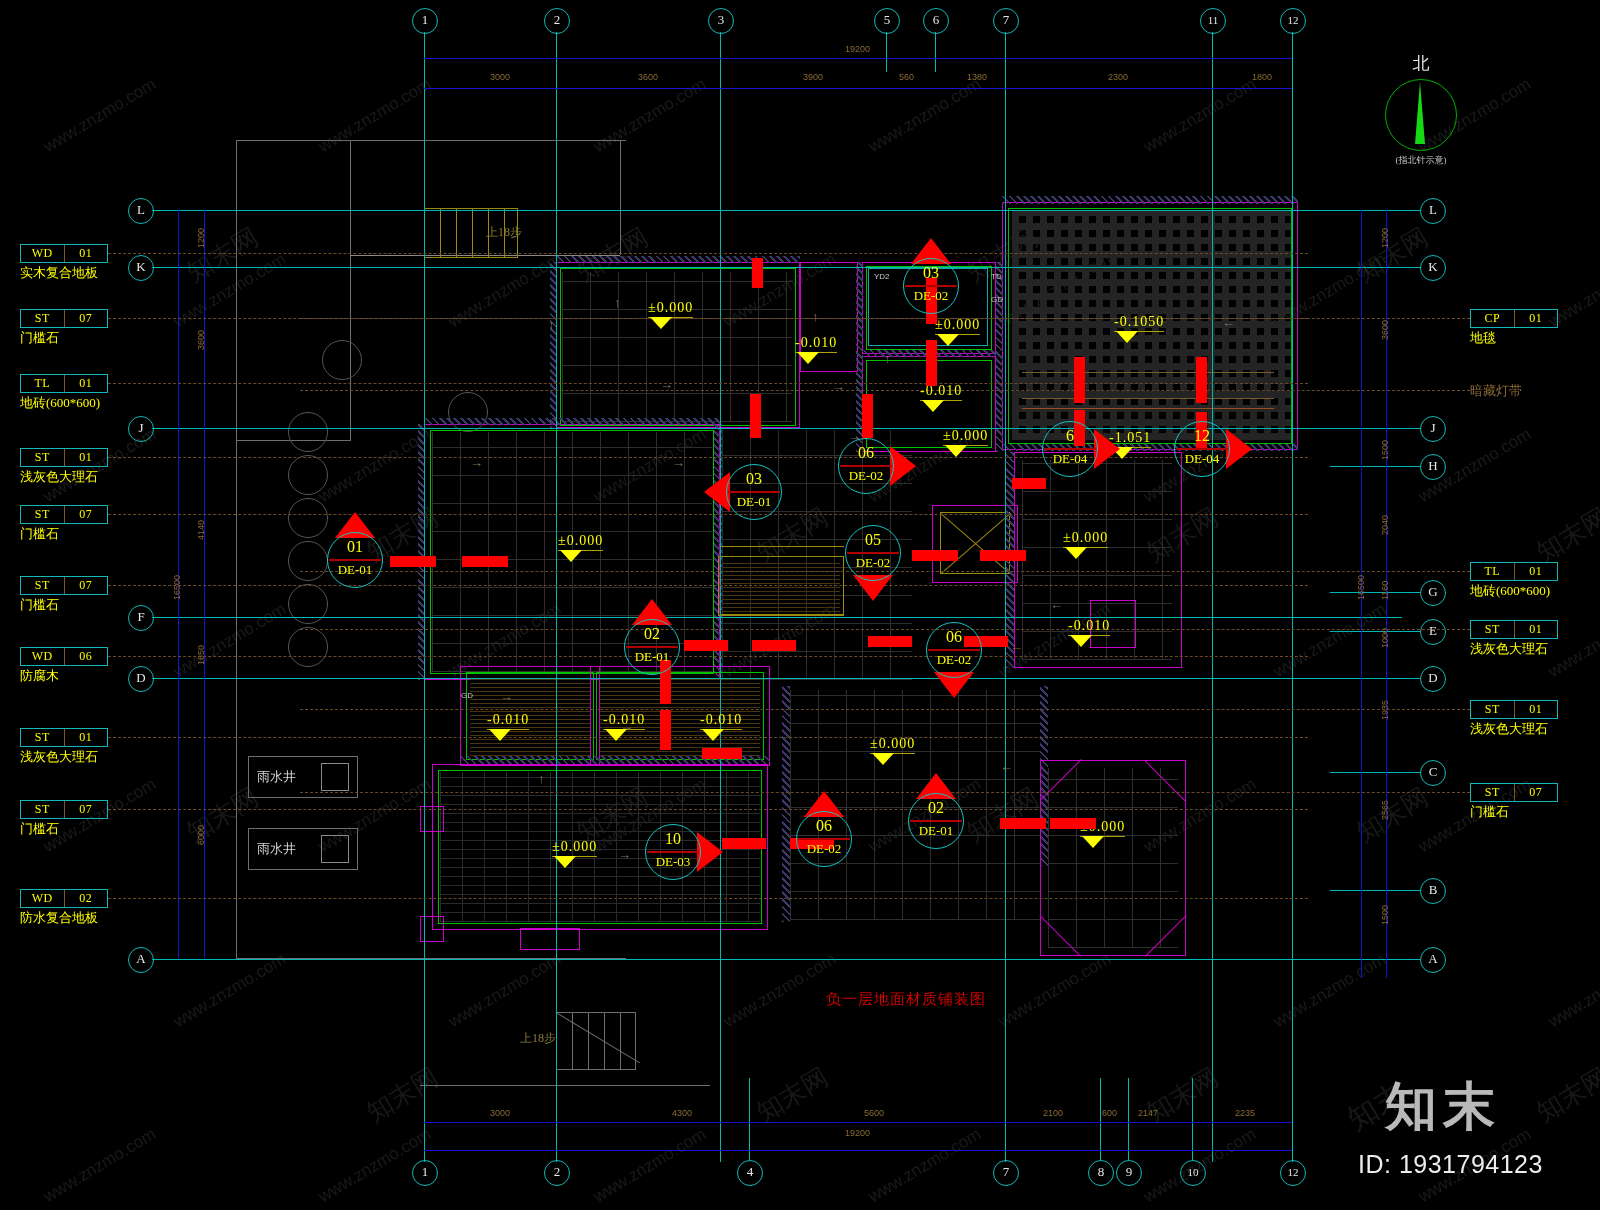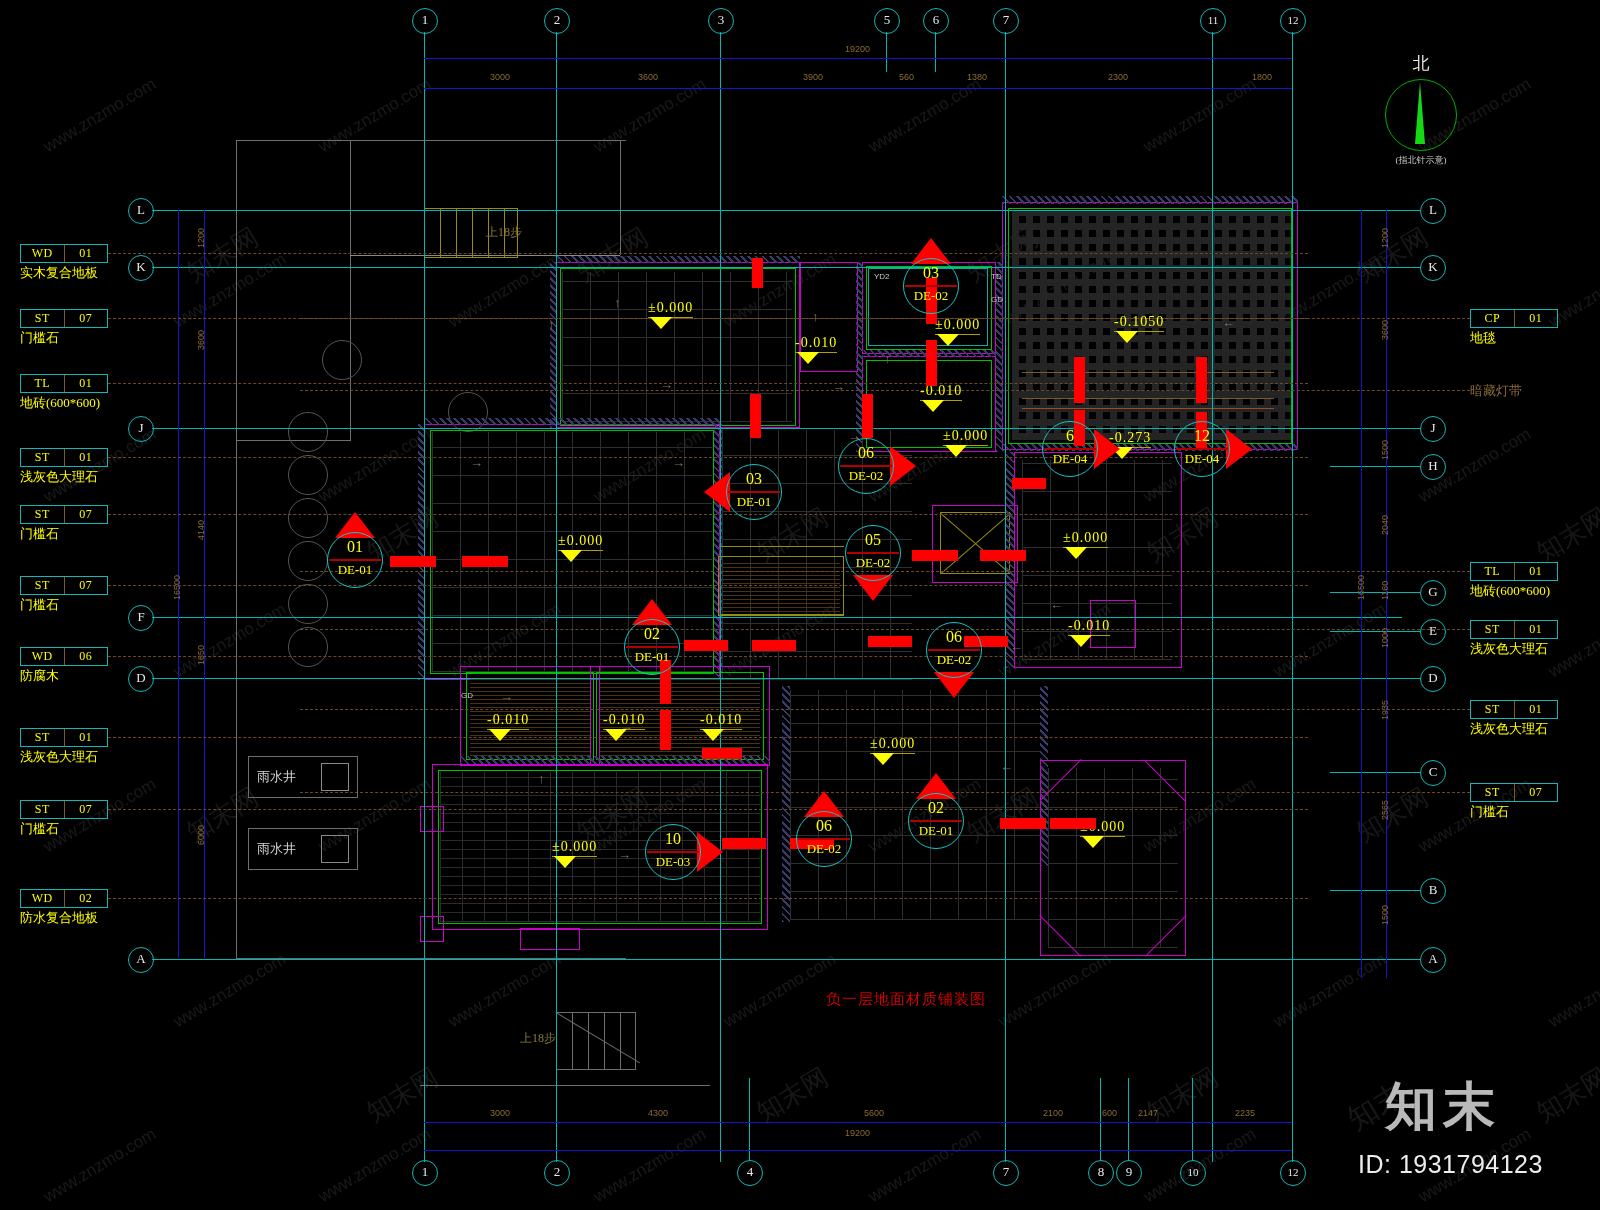--- a/index.html
+++ b/index.html
@@ -349,21 +349,21 @@
       <div class="bub" style="left:1116px;top:1160px;">9</div>
       <div class="ln v cyan" style="left:1128px;top:1078px;height:82px;"></div>
       <div class="bub sm" style="left:1180px;top:1160px;">10</div>
       <div class="ln v cyan" style="left:1192px;top:1078px;height:82px;"></div>
       <div class="bub sm" style="left:1280px;top:1160px;">12</div>
       <div class="ln v cyan" style="left:1292px;top:1078px;height:82px;"></div>
       <div class="ln h blue" style="left:424px;top:1122px;width:868px;height:1px;"></div>
       <div class="ln h blue" style="left:424px;top:1150px;width:868px;height:1px;"></div>
       <div class="dim" style="left:845px;top:1128px;">19200</div>
       <div class="dim" style="left:490px;top:1108px;">3000</div>
-      <div class="dim" style="left:648px;top:1108px;">4300</div>
+      <div class="dim" style="left:672px;top:1108px;">4300</div>
       <div class="dim" style="left:864px;top:1108px;">5600</div>
       <div class="dim" style="left:1043px;top:1108px;">2100</div>
       <div class="dim" style="left:1102px;top:1108px;">600</div>
       <div class="dim" style="left:1138px;top:1108px;">2147</div>
       <div class="dim" style="left:1235px;top:1108px;">2235</div>
       <div class="bub" style="left:128px;top:198px;">L</div>
       <div class="ln h cyan" style="left:152px;top:210px;width:1250px;height:1px;"></div>
       <div class="bub" style="left:128px;top:255px;">K</div>
       <div class="ln h cyan" style="left:152px;top:267px;width:1250px;height:1px;"></div>
       <div class="bub" style="left:128px;top:416px;">J</div>
@@ -573,21 +573,21 @@
             <div class="tx">-0.1050</div>
             <div class="ul"></div>
             <div class="tri"></div>
           </div>
       <div class="lvl" style="left:943px;top:428px;">
             <div class="tx">±0.000</div>
             <div class="ul"></div>
             <div class="tri"></div>
           </div>
       <div class="lvl" style="left:1109px;top:430px;">
-            <div class="tx">-0.273</div>
+            <div class="tx">-1.051</div>
             <div class="ul"></div>
             <div class="tri"></div>
           </div>
       <div class="lvl" style="left:558px;top:533px;">
             <div class="tx">±0.000</div>
             <div class="ul"></div>
             <div class="tri"></div>
           </div>
       <div class="lvl" style="left:1063px;top:530px;">
             <div class="tx">±0.000</div>

